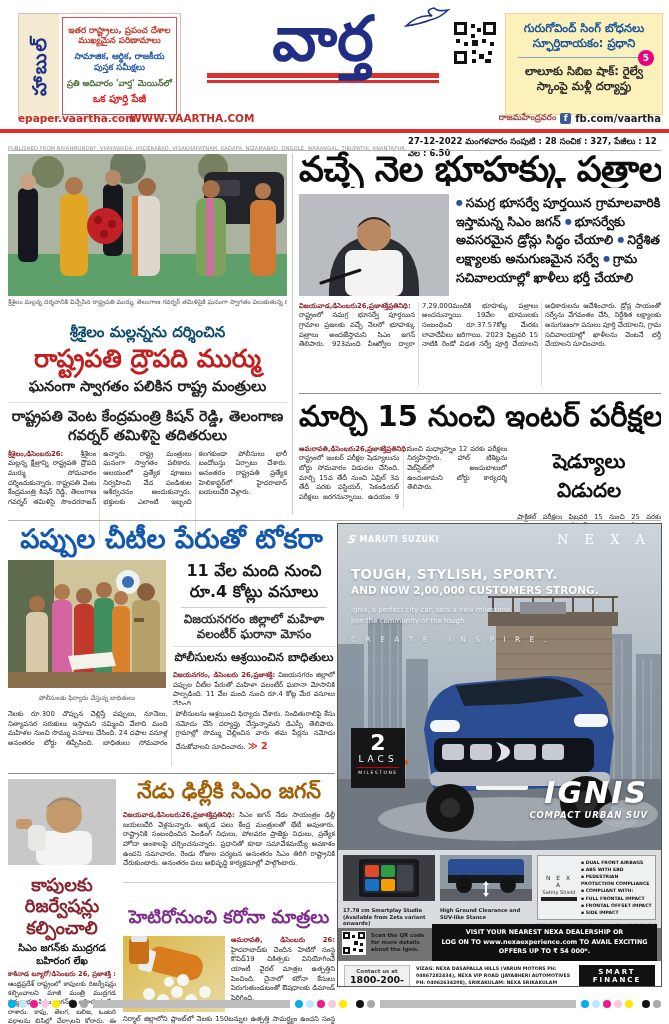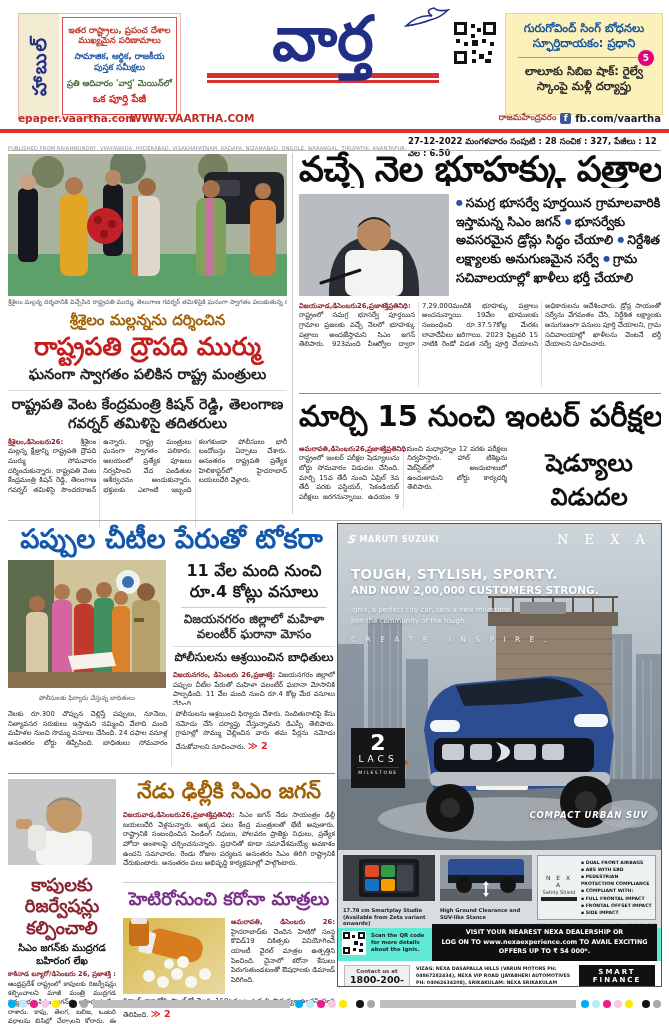--- a/index.html
+++ b/index.html
@@ -48,21 +48,21 @@
   .pub-row { position:absolute; top:136px; left:8px; right:8px; display:flex; justify-content:space-between; align-items:center; }
   .published { font-size:5px; color:#8a8a8a; letter-spacing:.2px; max-width:400px; white-space:nowrap; overflow:hidden; }
   .issue { font-size:8.5px; font-weight:700; color:#111; }
 
   
   .main1 { position:absolute; top:150px; left:8px; right:8px; height:366px; border-top:1px solid #b5b5b5; }
   .vsep { position:absolute; top:2px; bottom:2px; width:1px; background:#c9c9c9; }
   .col-left1 { position:absolute; left:0; top:3px; width:279px; }
   .photo-frame { display:block; }
   .caption { font-size:6.3px; color:#555; white-space:nowrap; overflow:hidden; margin-top:2px; }
-  .kicker { font-size:15px; font-weight:700; color:#a16207; text-align:center; margin-top:4px; }
+  .kicker { font-size:15px; font-weight:700; color:#0c4a6e; text-align:center; margin-top:16px; }
   .head-red { font-size:25px; font-weight:800; color:#c41e1e; text-align:center; line-height:1.12; margin-top:1px; }
   .sub-b1 { font-size:14.5px; font-weight:700; color:#222; text-align:center; margin-top:5px; padding-bottom:4px; border-bottom:1px solid #ddd; }
   .sub-b2 { font-size:14.5px; font-weight:700; color:#222; text-align:center; margin-top:4px; line-height:1.3; }
   .bodytxt { font-size:6.8px; line-height:1.42; text-align:justify; color:#222; overflow:hidden; }
   .dl { font-weight:800; color:#8a1f2b; }
   .cols3 { column-count:3; column-gap:7px; column-rule:1px solid #ddd; }
   .cols2 { column-count:2; column-gap:8px; column-rule:1px solid #ddd; }
   .p-body { margin-top:5px; height:90px; }
 
   .col-right1 { position:absolute; left:291px; top:0; width:362px; }
@@ -70,21 +70,21 @@
     letter-spacing:-.5px; white-space:nowrap; overflow:hidden; }
   .lead-row { display:flex; gap:7px; margin-top:6px; }
   .bullets { flex:1; font-size:12.5px; font-weight:600; color:#151515; line-height:1.5; text-align:left; }
   .bullets span::before { content:"● "; color:#2a52a0; font-size:8px; vertical-align:2px; }
   .lead-body { margin-top:6px; height:84px; }
   .hsep { border-top:1.5px solid #8d8d8d; margin:7px 0 5px; }
   .head-inter { font-size:29px; font-weight:900; color:#0d0d0d; text-align:center; white-space:nowrap; overflow:hidden; }
   .inter-row { display:flex; gap:10px; margin-top:5px; }
   .inter-left { flex:1.45; height:64px; }
   .inter-right { flex:1; }
-  .sub-inter { font-size:24px; font-weight:700; color:#111; text-align:center; margin:4px 0 6px; }
+  .sub-inter { font-size:20px; font-weight:700; color:#111; text-align:center; margin:4px 0 6px; }
   .inter-rb { height:38px; }
 
   
   .main2 { position:absolute; top:520px; left:8px; right:8px; height:470px; border-top:1px solid #b5b5b5; }
   .col-left2 { position:absolute; left:0; top:3px; width:327px; }
   .head-blue { font-size:27px; font-weight:800; color:#1358ac; text-align:center; line-height:1.1; }
   .scam-row { display:flex; gap:7px; margin-top:6px; }
   .scam-photo-col { width:158px; }
   .scam-right { flex:1; }
   .sub-s1 { font-size:16px; font-weight:700; color:#1a1a1a; text-align:center; line-height:1.35; }
@@ -95,21 +95,21 @@
   .scam-body { margin-top:5px; height:56px; }
   .jump { color:#e02020; font-weight:800; font-size:9.5px; white-space:nowrap; }
   .bot-row { display:flex; gap:7px; margin-top:5px; }
   .mini-col { width:108px; }
   .head-maroon { font-size:18px; font-weight:700; color:#8a2430; text-align:center; line-height:1.18; margin-top:5px; }
   .kapu-sub { font-size:9.8px; font-weight:800; color:#111; text-align:center; margin-top:4px; line-height:1.3; }
   .kapu-body { margin-top:3px; height:86px; font-size:6.6px; }
   .bot-right { flex:1; }
   .head-green { font-size:21px; font-weight:800; color:#a16207; text-align:center; }
   .delhi-body { margin-top:3px; height:66px; }
-  .head-purple { font-size:18px; font-weight:800; color:#7c2f8a; text-align:center; margin-top:5px; border-top:1px solid #ccc; padding-top:5px; }
+  .head-purple { font-size:18px; font-weight:800; color:#7c2f8a; text-align:center; margin-top:5px; border-top:1px solid #ccc; padding-top:23px; }
   .het-row { display:flex; gap:6px; margin-top:4px; }
   .het-right { flex:1; height:76px; }
   .het-last { margin-top:3px; height:22px; }
 
   
   .ad { position:absolute; left:337px; top:523px; width:325px; height:464px; border:1px solid #555; background:#fff; overflow:hidden; }
   .ad-visual { position:relative; height:326px; background:linear-gradient(180deg,#cdd5da 0%,#b2bcc4 45%,#8f9aa3 100%); }
   .ad-brandrow { position:absolute; top:8px; left:10px; right:10px; display:flex; justify-content:space-between; align-items:center; color:#fff; }
   .brand-maruti { font-size:8px; font-weight:800; letter-spacing:.6px; display:flex; align-items:center; gap:3px; }
   .s-mark { font-style:italic; font-weight:900; font-size:11px; transform:skewX(-12deg); display:inline-block; }
@@ -133,21 +133,21 @@
   .safety { flex:1; display:flex; flex-direction:column; }
   .safety-box { flex:1; background:#eef1f2; border:1px solid #999; display:flex; padding:3px; gap:4px; }
   .safety-label { width:36px; align-self:center; text-align:center; color:#333; }
   .safety-nexa { font-size:6px; letter-spacing:2px; }
   .safety-shield { font-size:5px; margin-top:1px; }
   .safety-bar { height:4px; background:#222; margin-top:2px; }
   .safety-list { flex:1; font-size:4.6px; line-height:1.55; color:#111; list-style:none; font-weight:600; }
   .safety-list li::before { content:"▪ "; }
   .safety-note { font-size:3.9px; color:#555; line-height:1.3; margin-top:2px; }
 
-  .ad-qrow { height:33px; background:#5eead4; display:flex; align-items:center; gap:5px; padding:0 4px 4px; }
+  .ad-qrow { height:33px; background:#737373; display:flex; align-items:center; gap:5px; padding:0 4px 4px; }
   .qr-note { font-size:5.4px; width:56px; line-height:1.3; color:#222; font-weight:600; }
   .visit-banner { flex:1; background:#0f0f0f; color:#fff; text-align:center; font-size:6.4px; font-weight:700; padding:4px 6px; line-height:1.55; }
 
   .ad-footer { background:#fff; padding:4px 6px 2px; }
   .adf-row { display:flex; gap:6px; }
   .contact-box { width:66px; background:#f0f0f0; border:1px solid #bbb; text-align:center; padding:2px; }
   .contact-lbl { font-size:5.5px; color:#444; font-weight:700; }
   .phone { font-size:9.5px; font-weight:900; color:#111; line-height:1.2; }
   .dealers { flex:1; font-size:4.7px; line-height:1.5; color:#222; font-weight:600; }
   .smart { width:76px; background:#111; color:#fff; text-align:center; padding:3px 2px; }
@@ -482,20 +482,21 @@
         <div class="ad-h2">AND NOW 2,00,000 CUSTOMERS STRONG.</div>
         <div class="ad-sub">ignis, a perfect city car, sets a new milestone. Join the community of the tough.</div>
         <div class="ad-tag">C R E A T E .   I N S P I R E .</div>
       </div>
       <div class="badge">
         <div class="badge-2">2</div>
         <div class="badge-lacs">LACS</div>
         <div class="badge-mile">MILESTONE</div>
       </div>
       <div class="ignis-mark">
+        <div class="ignis-name">IGNIS</div>
         <div class="ignis-sub">COMPACT URBAN SUV</div>
       </div>
     </div>
 
     <div class="ad-features">
       <div class="feat">
         <svg width="92" height="46" viewBox="0 0 92 46">
           <rect width="92" height="46" fill="#3a3d42"></rect>
           <rect x="16" y="4" width="60" height="38" rx="4" fill="#17181b"></rect>
           <rect x="20" y="8" width="52" height="30" rx="2" fill="#24262b"></rect>

